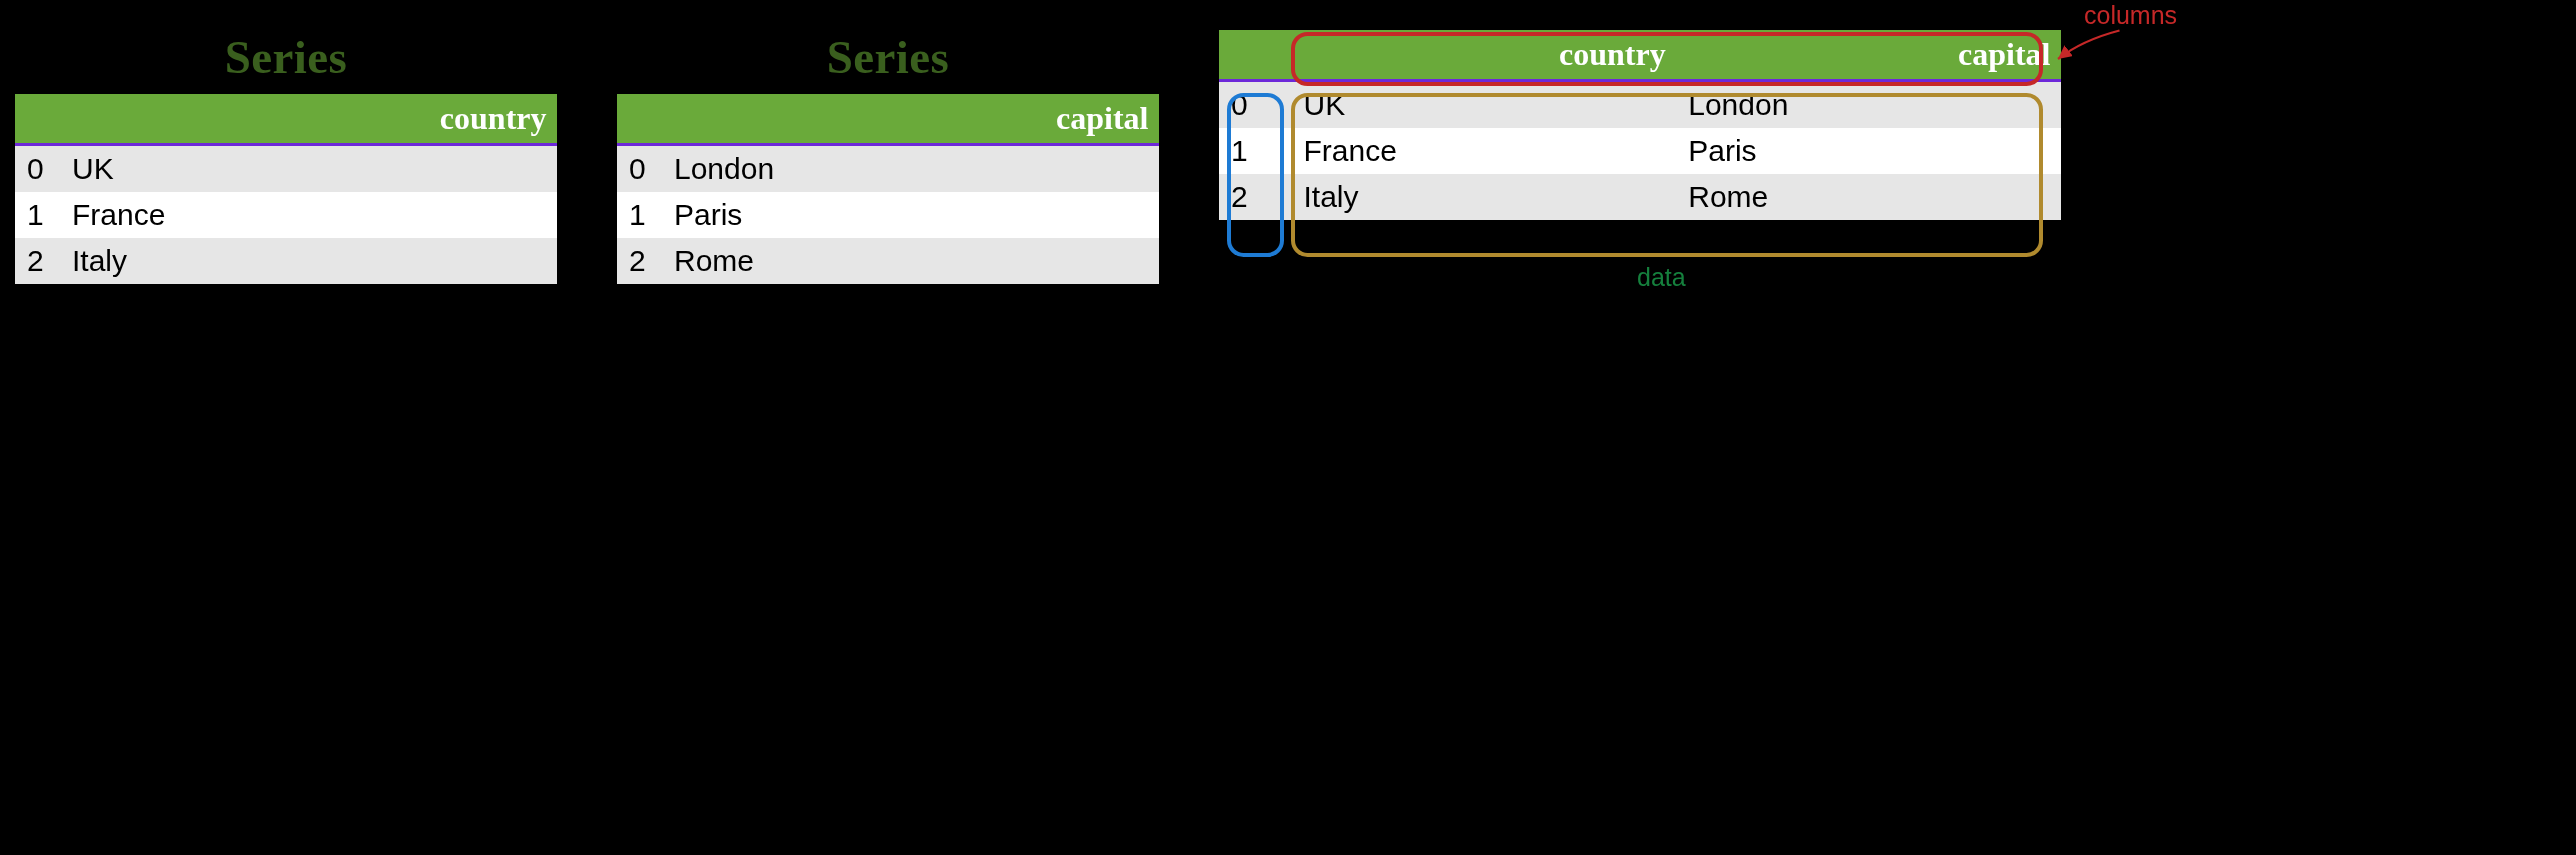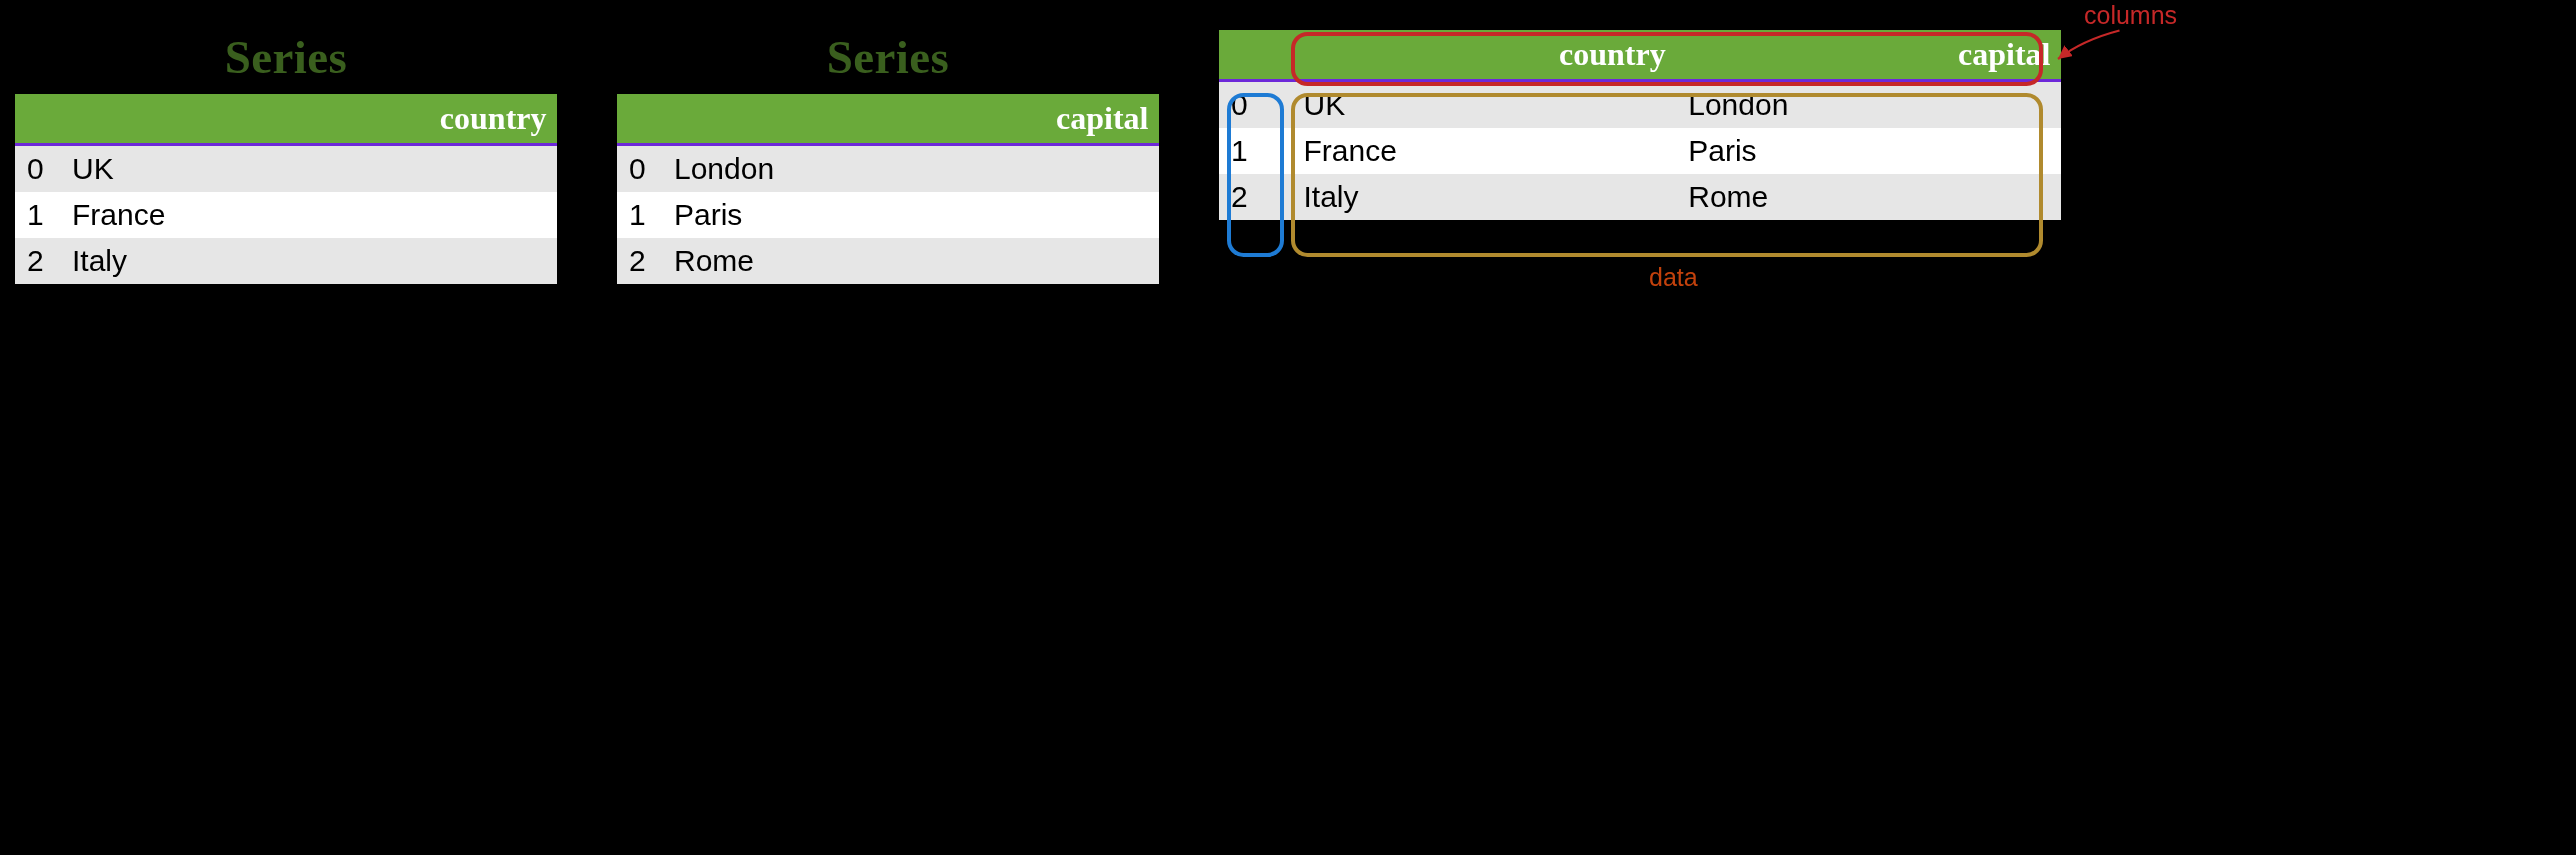--- a/index.html
+++ b/index.html
@@ -103,23 +103,23 @@
   }
   .label-index {
     color: #1d4e9e;
     top: 233px;
     left: -22.6px;
     text-align: center;
     width: 196px;
     line-height: 1.2;
   }
   .label-data {
-    color: #c2410c;
+    color: #15803d;
     top: 233px;
-    left: 430px;
+    left: 418px;
   }
   .arrow-columns {
     position: absolute;
     top: -1.5px;
     left: 833px;
     pointer-events: none;
   }
 </style>
 </head>
 <body>

